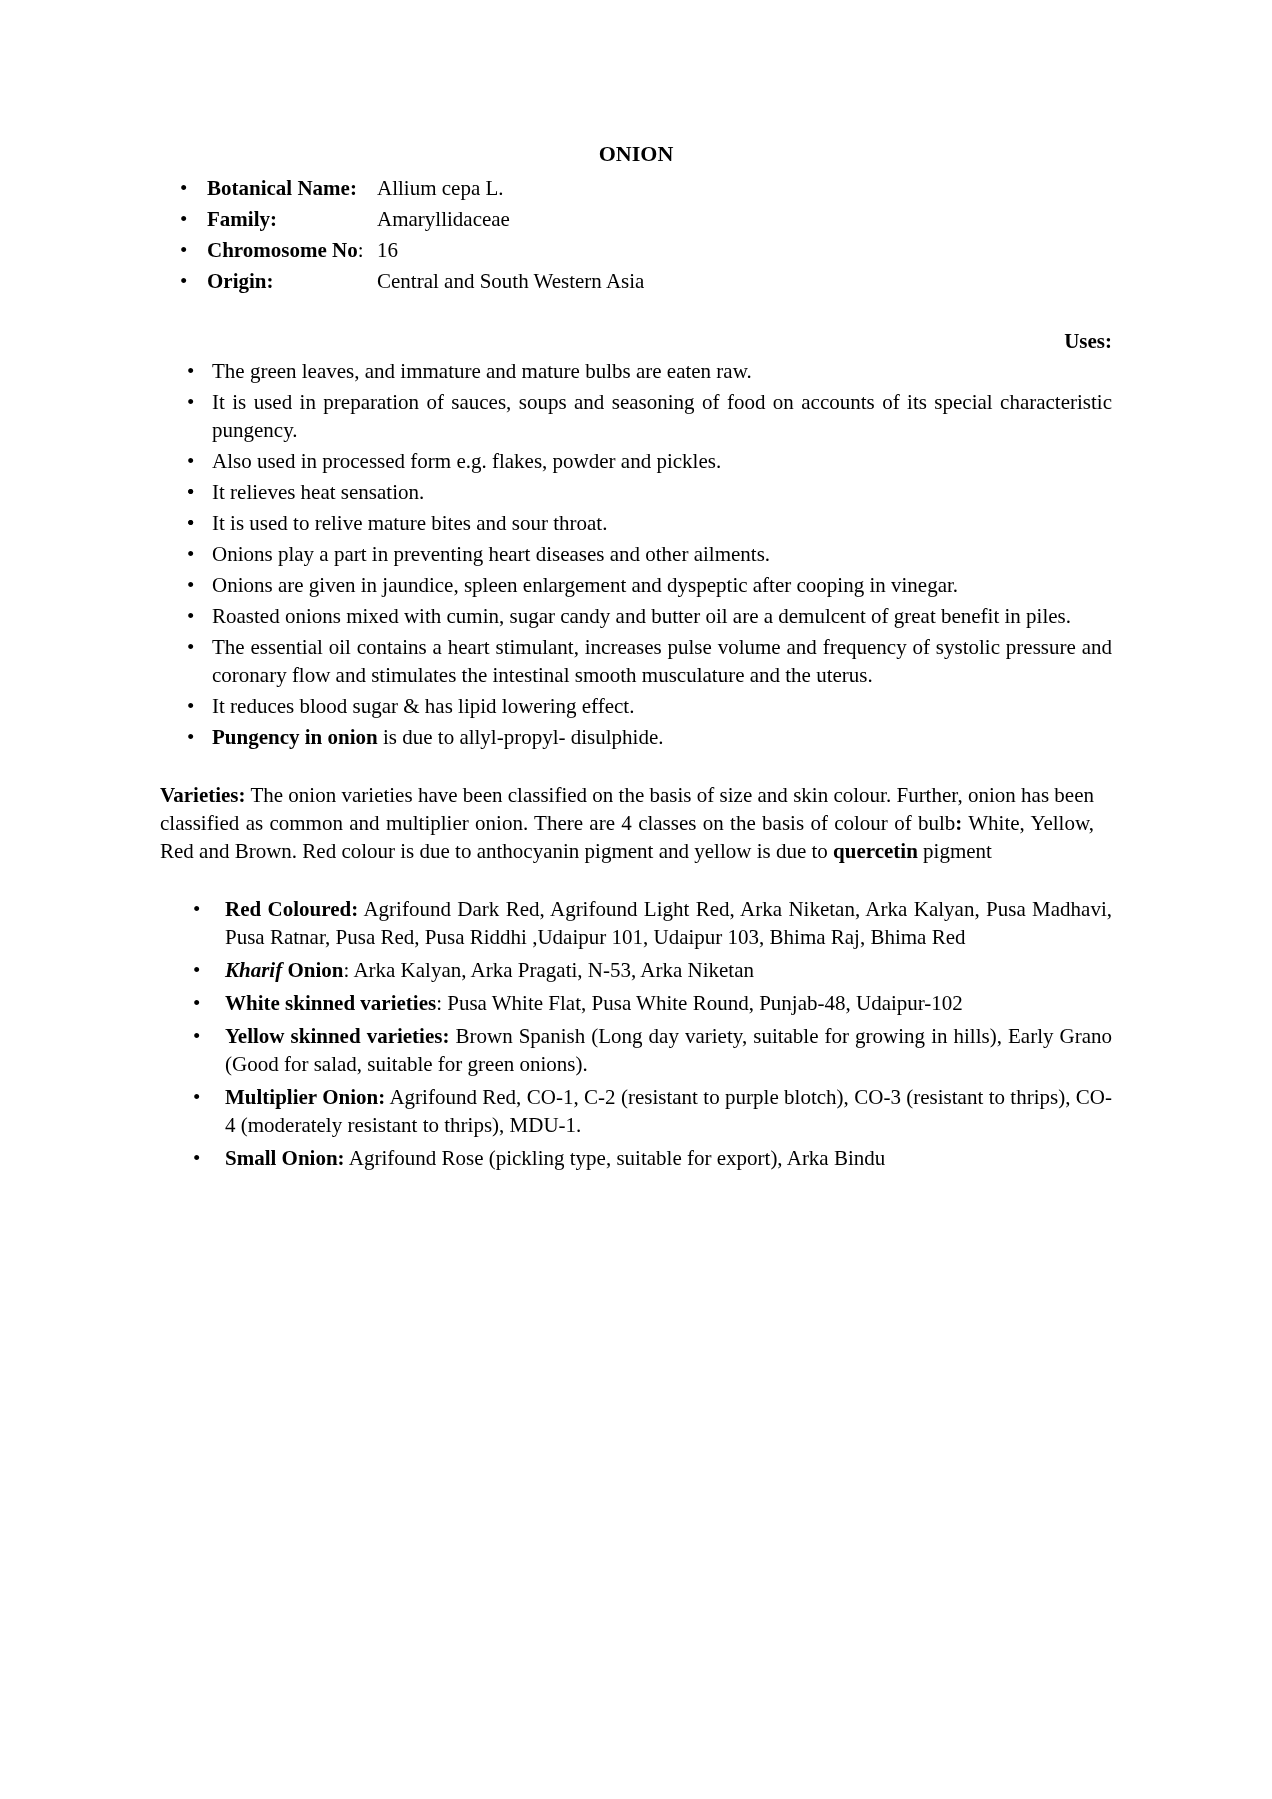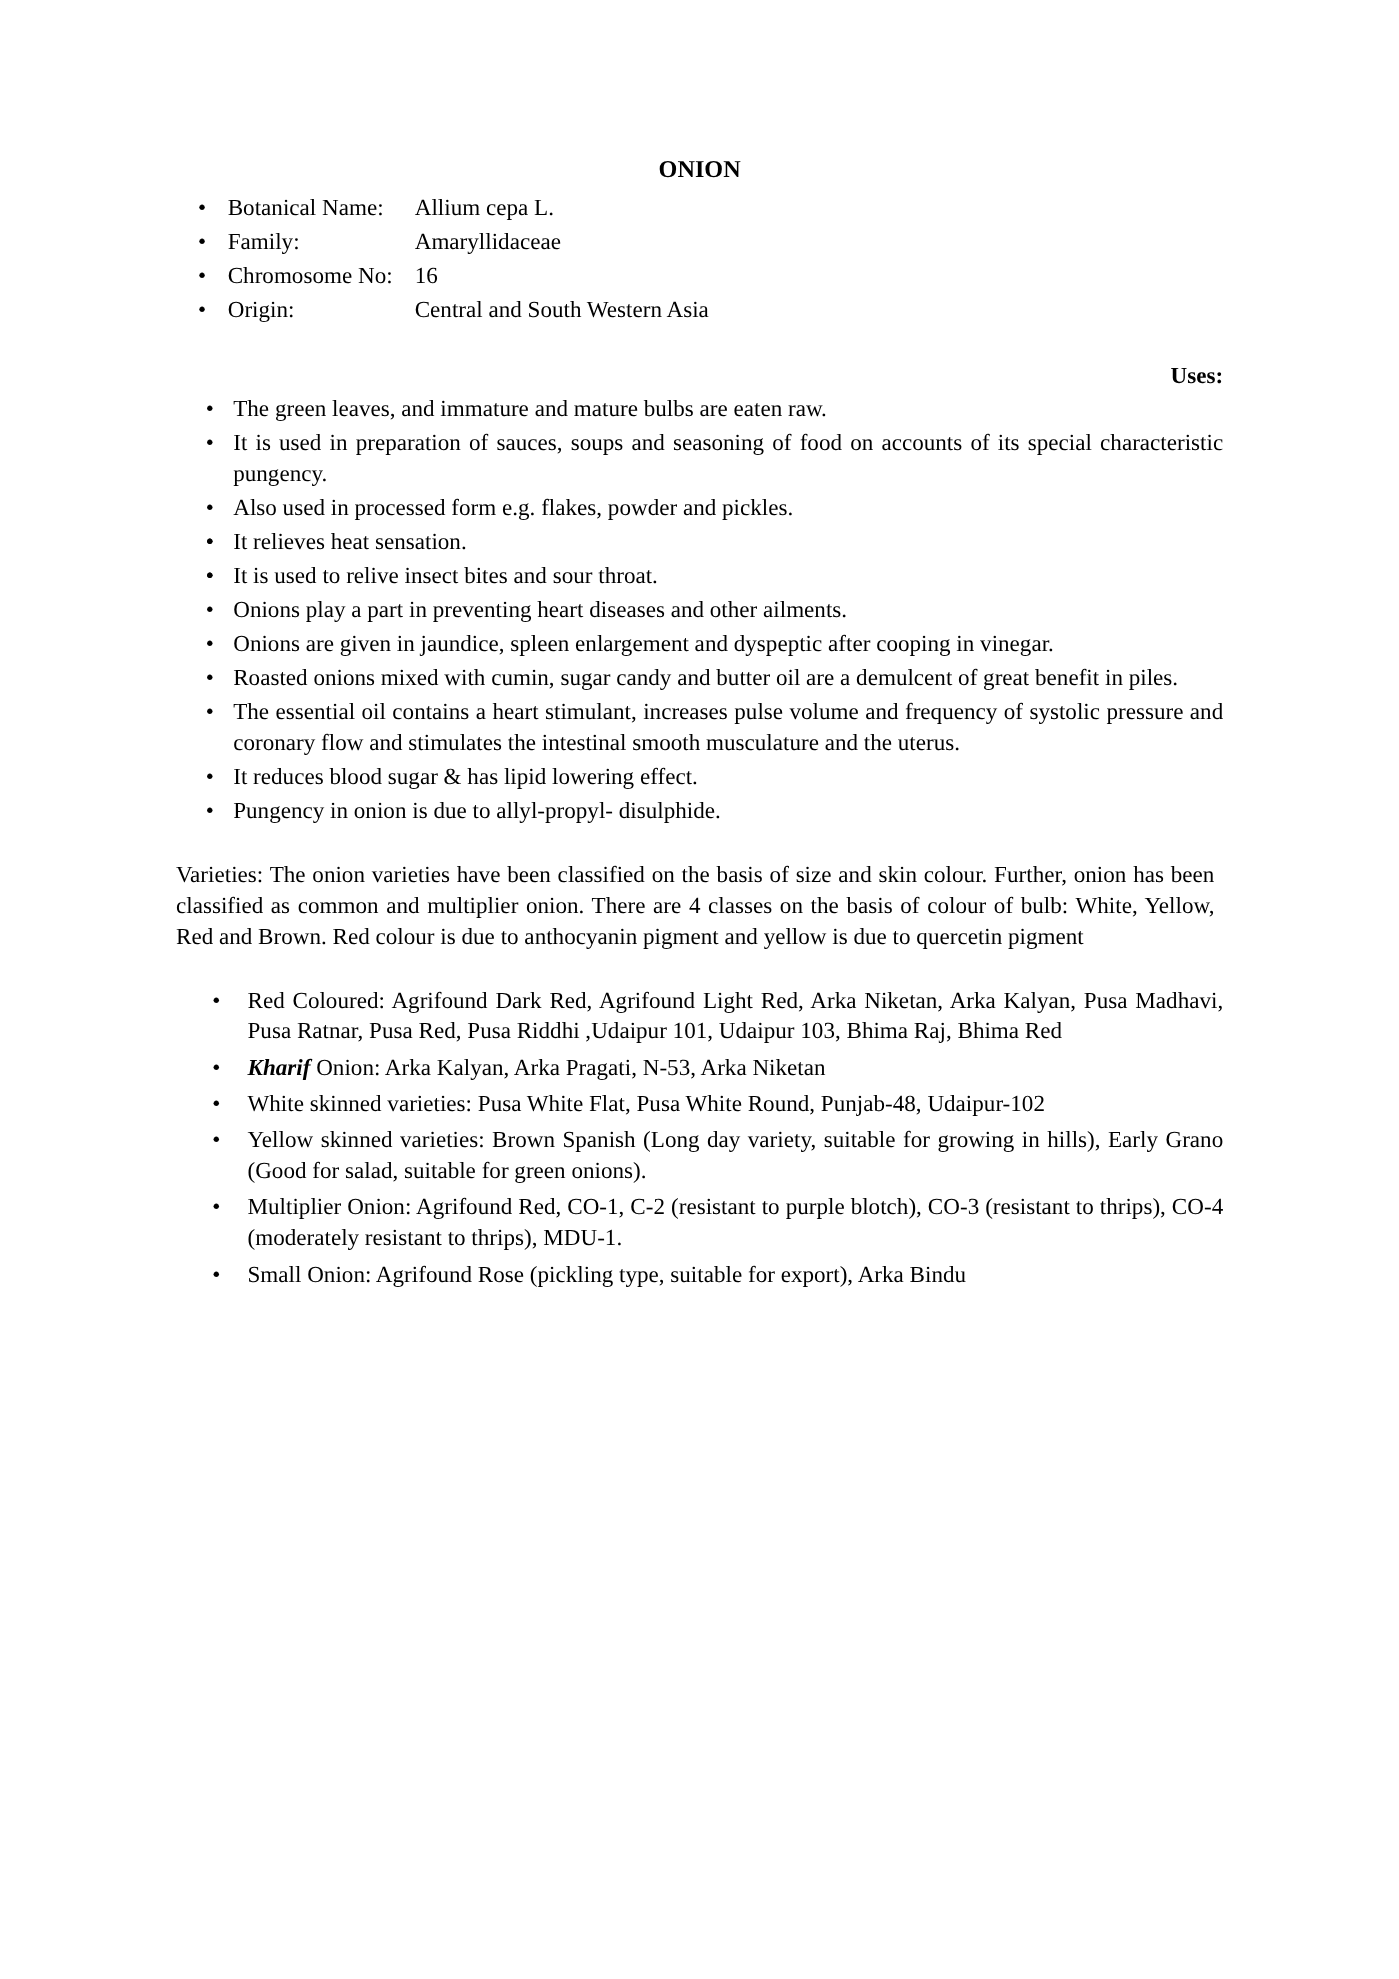--- a/index.html
+++ b/index.html
@@ -40,28 +40,28 @@
   
   .uses-heading {
     font-weight: bold;
     margin: 32px 0 2px 47px;
     text-align: right;
   }
   .uses-list li { padding-left: 52px; text-align: justify; }
   .uses-list .bullet { left: 27px; }
   
   .varieties-para {
-    margin: 30px 8px 0 0;
+    margin: 30px 18px 0 0;
     text-align: justify;
   }
   
   .varieties-list { margin-top: 30px; }
   .varieties-list li { padding-left: 65px; text-align: justify; margin-bottom: 5px; }
   .varieties-list .bullet { left: 33px; }
-  .b { font-weight: normal; }
+  .b { font-weight: bold; }
   .i { }
   .bi { font-weight: bold; font-style: italic; }
 </style>
 </head>
 <body>
 
 <div class="page">
 
   <h1 class="doc-title">ONION</h1>
 
@@ -86,21 +86,21 @@
 
   <div class="uses-heading">Uses:</div>
 
   <ul class="uses-list">
     <li><span class="bullet">•</span><span>The green leaves, and immature and mature bulbs are eaten raw.</span></li>
     <li><span class="bullet">•</span><span>It is used in preparation of sauces, soups and seasoning of food on accounts of its special characteristic pungency.</span></li>
     <li><span class="bullet">•</span><span>Also used in processed form </span><span class="i">e.g.</span><span> flakes, powder and pickles.</span></li>
     <li><span class="bullet">•</span></li>
     <li><span class="bullet">•</span><span>It relieves heat sensation.</span></li>
     <li><span class="bullet">•</span></li>
-    <li><span class="bullet">•</span><span>It is used to relive insect bites and sour throat.</span></li>
+    <li><span class="bullet">•</span><span>It is used to relive mature bites and sour throat.</span></li>
     <li><span class="bullet">•</span><span>Onions play a part in preventing heart diseases and other ailments.</span></li>
     <li><span class="bullet">•</span><span>Onions are given in jaundice, spleen enlargement and dyspeptic after cooping in vinegar.</span></li>
     <li><span class="bullet">•</span><span>Roasted onions mixed with cumin, sugar candy and butter oil are a demulcent of great benefit in piles.</span></li>
     <li><span class="bullet">•</span><span>The essential oil contains a heart stimulant, increases pulse volume and frequency of systolic pressure and coronary flow and stimulates the intestinal smooth musculature and the uterus.</span></li>
     <li><span class="bullet">•</span><span>It reduces blood sugar &amp; has lipid lowering effect.</span></li>
     <li><span class="bullet">•</span><span class="b">Pungency in onion</span><span> is due to allyl-propyl- disulphide.</span></li>
   </ul>
 
   <p class="varieties-para"><span class="b">Varieties:</span><span> The onion varieties have been classified on the basis of size and skin colour. Further, onion has been classified as common and multiplier onion. There are 4 classes on the basis of colour of bulb</span><span class="b">:</span><span> White, Yellow, Red and Brown. Red colour is due to anthocyanin pigment and yellow is due to </span><span class="b">quercetin</span><span> pigment</span></p>
 

